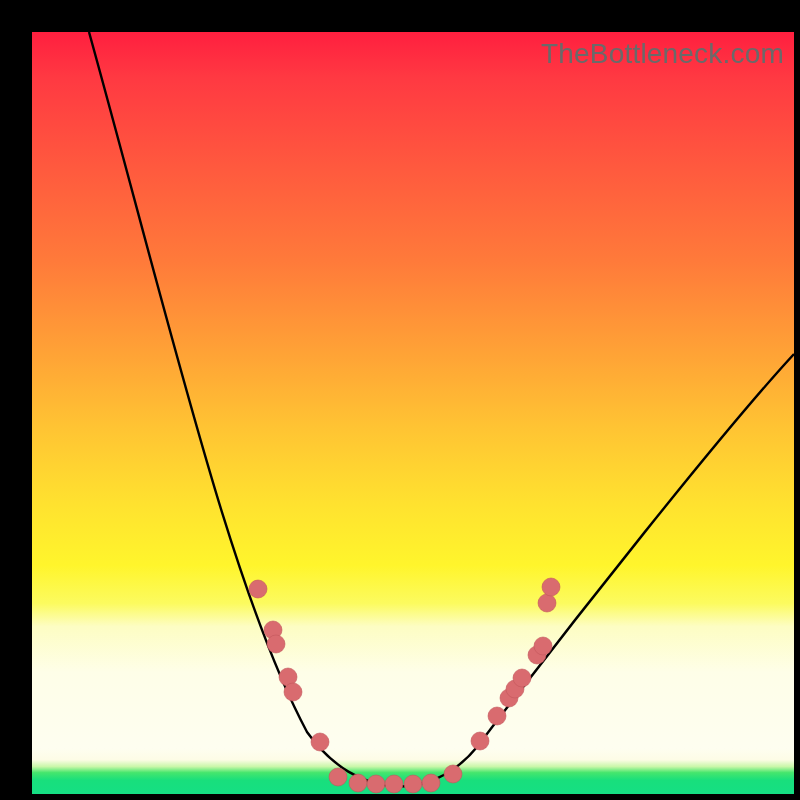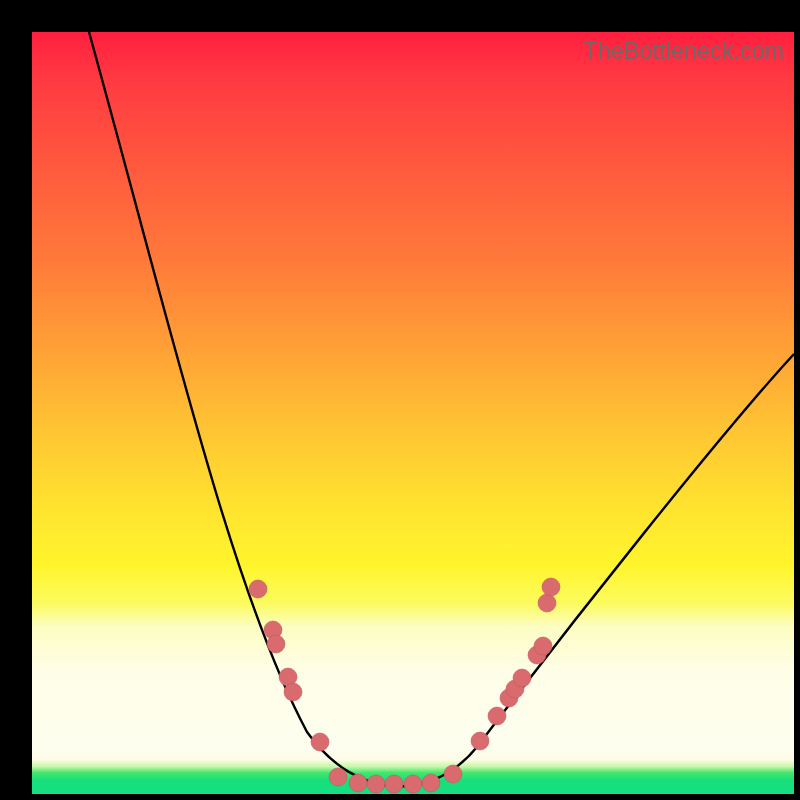--- a/index.html
+++ b/index.html
@@ -45,21 +45,21 @@
       #45e66d 97.2%,
       #18df7c 98.2%,
       #15df84 100%
     );
   }
   .watermark {
     position: absolute;
     top: 6px;
     right: 10px;
     color: #6a6a6a;
-    font-size: 23px;
+    font-size: 28px;
     font-weight: 500;
     letter-spacing: 0.2px;
     user-select: none;
   }
   svg.curve {
     position: absolute;
     left: 0;
     top: 0;
     width: 762px;
     height: 762px;

